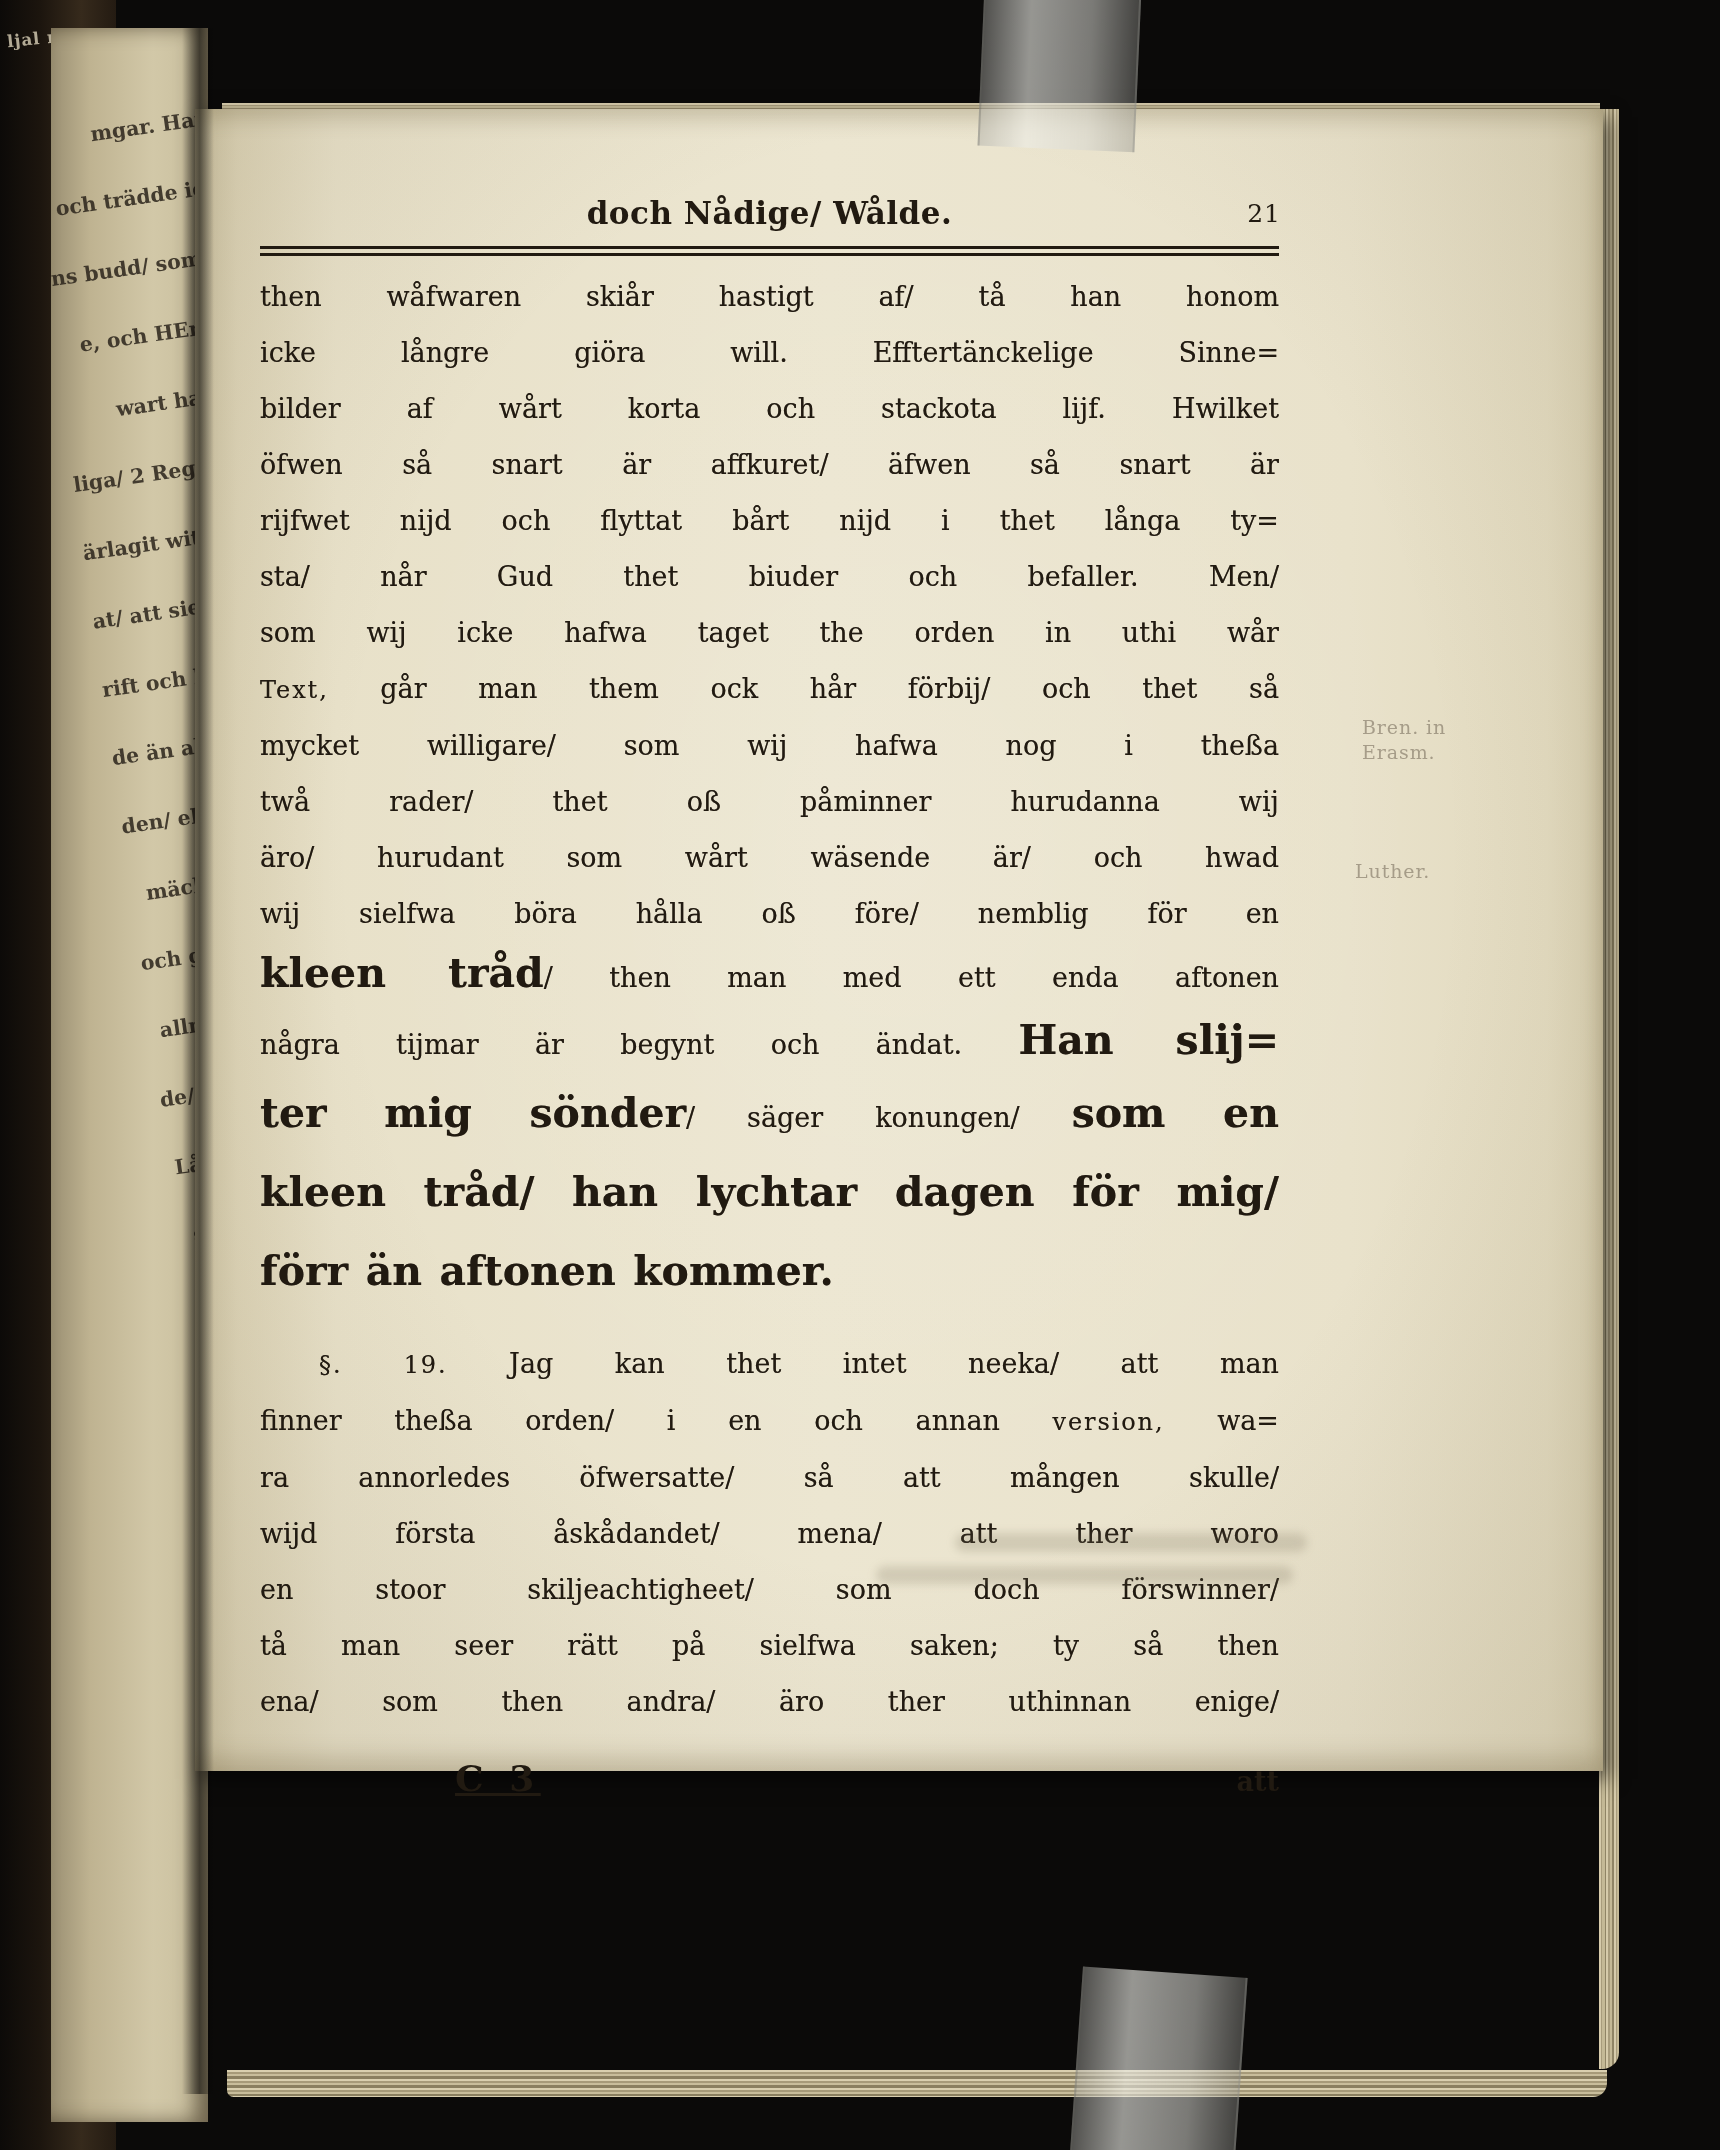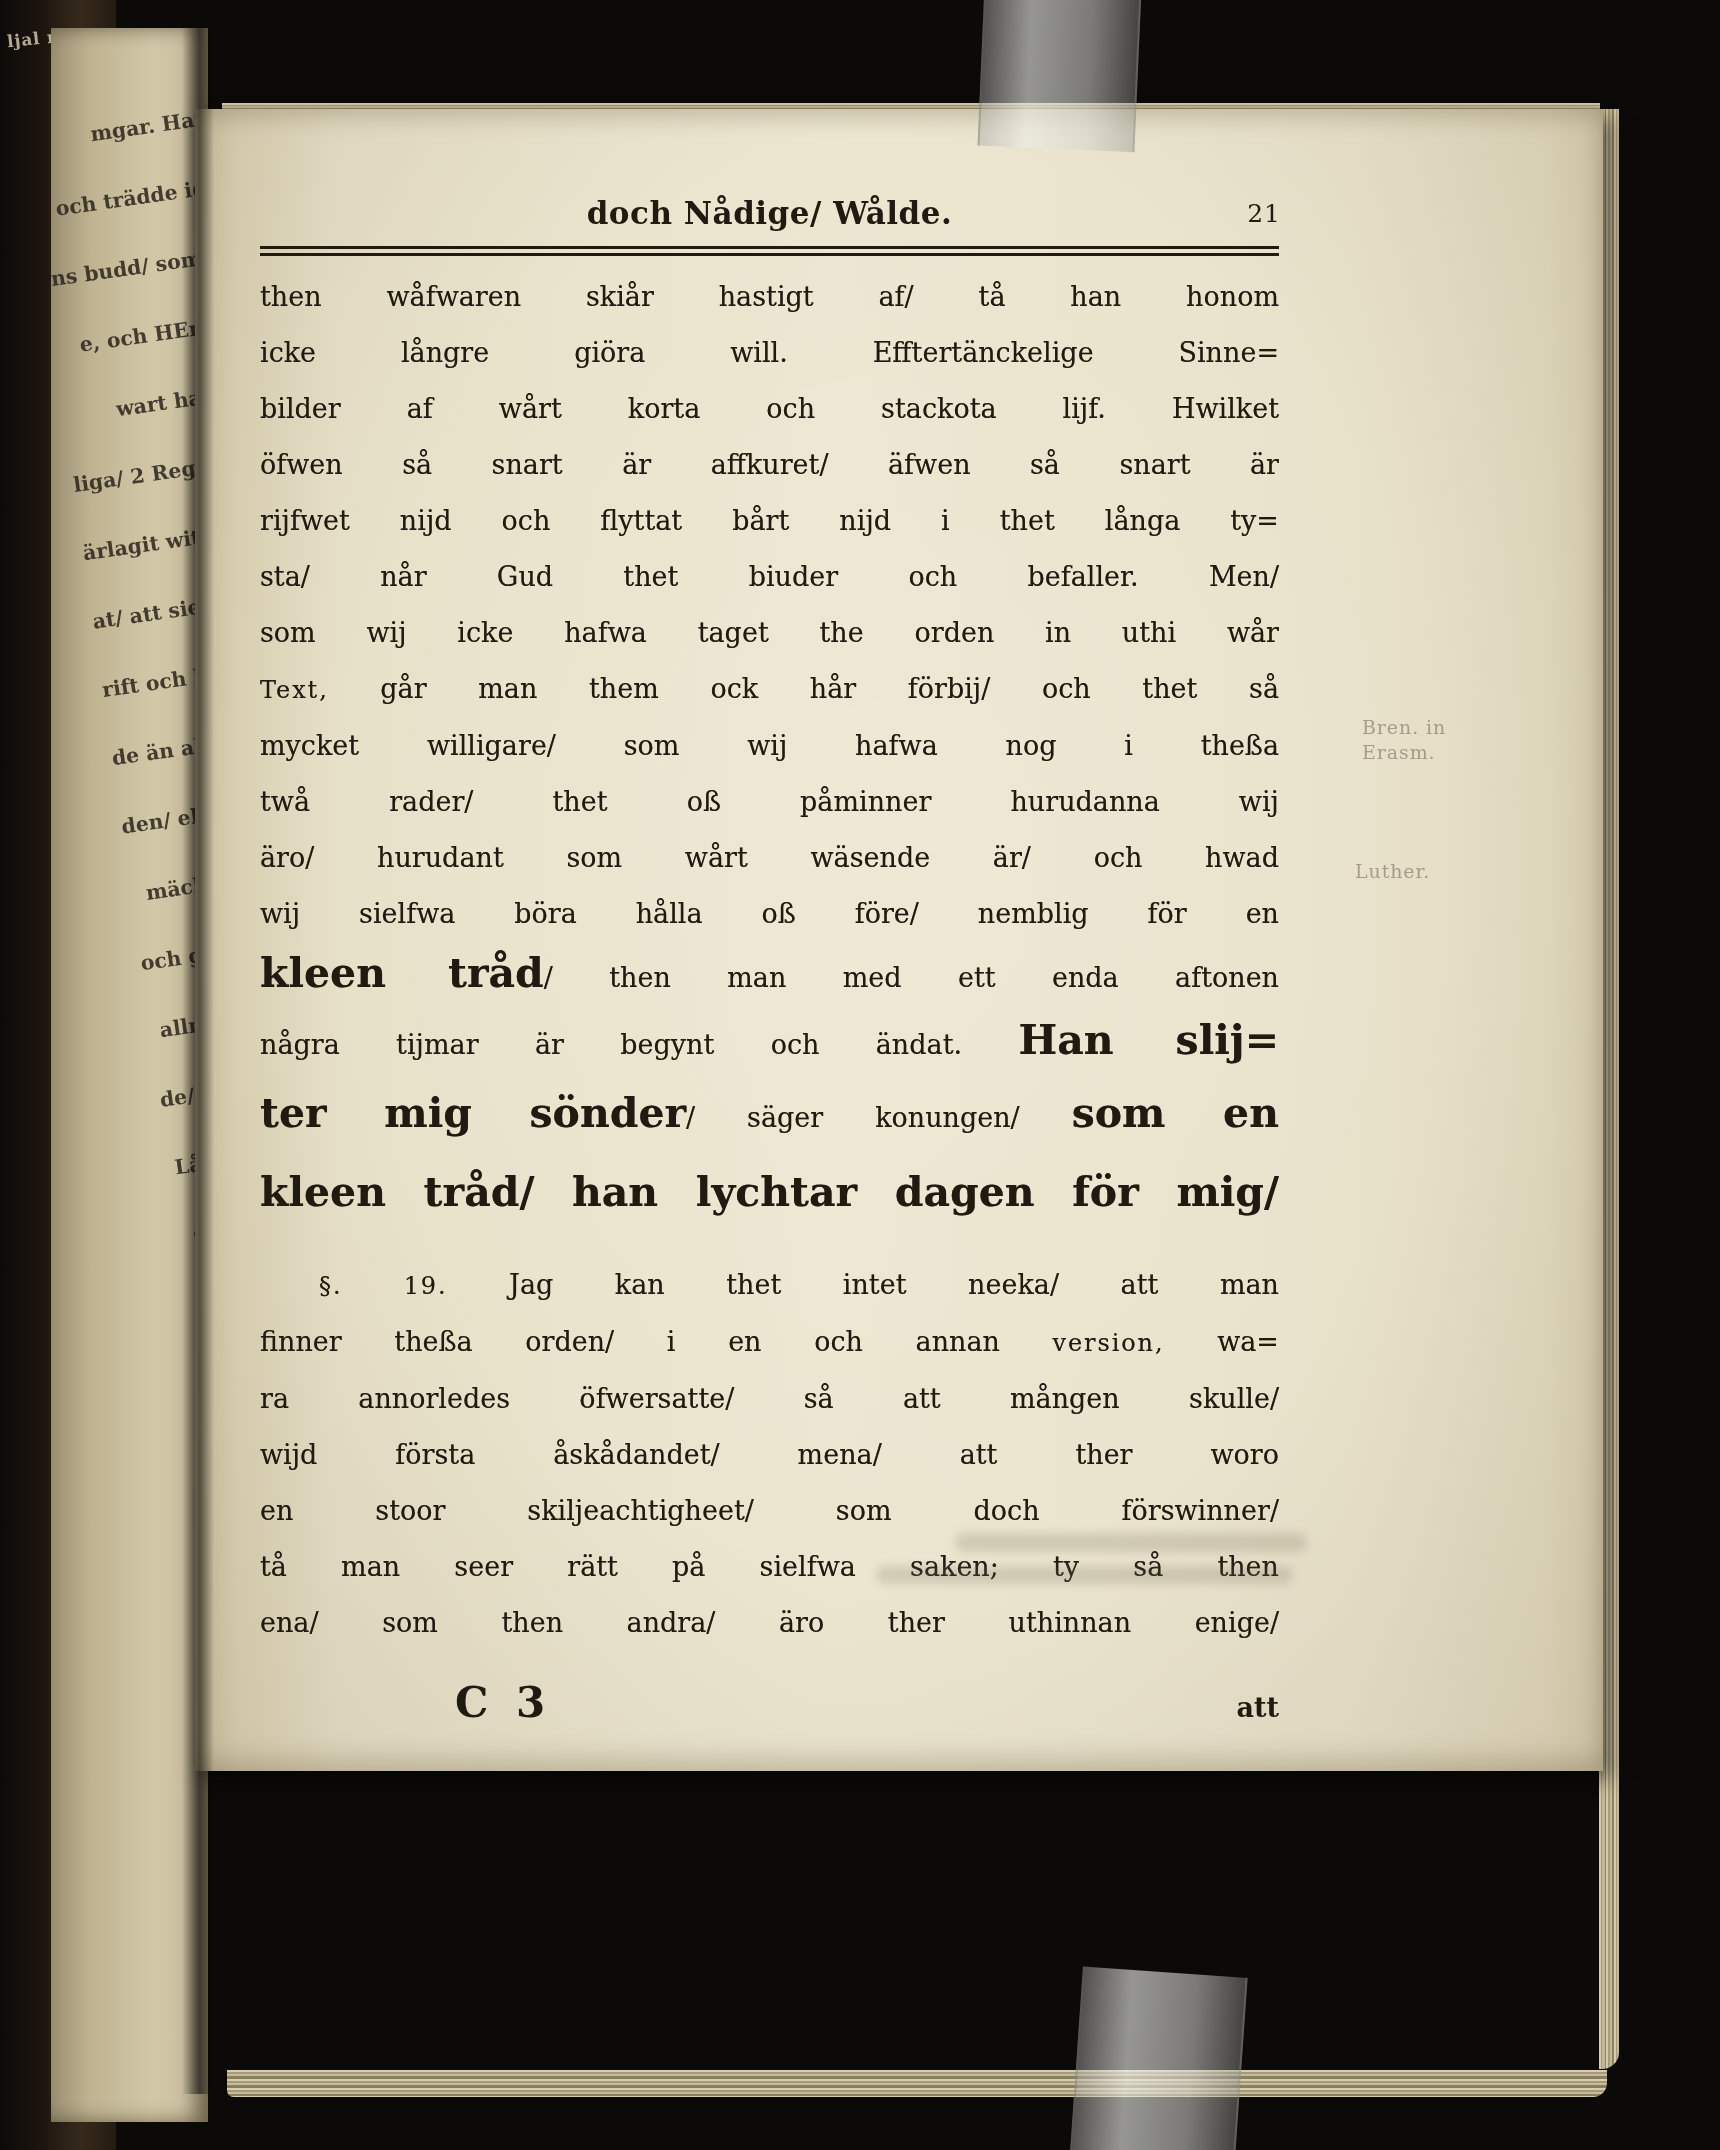--- a/index.html
+++ b/index.html
@@ -59,21 +59,21 @@
   .tl.bigl{line-height:75px;}
   .tl.no-just{text-align-last:left;}
   .tl.indent{text-indent:59px;}
   .p2{margin-top:23px;}
   span.fr{font-weight:400;}
   span.big{font-size:41px;}
   span.rom{font-weight:400;font-size:24px;letter-spacing:1.9px;word-spacing:1.9px;}
 
   
   .foot{display:flex;margin-top:27px;align-items:baseline;}
-  .foot-sig{flex:0 0 auto;font-weight:700;font-size:42px;letter-spacing:6.5px;margin-left:195px;}
+  .foot-sig{flex:0 0 auto;font-weight:700;font-size:36px;letter-spacing:6.5px;margin-left:195px;text-decoration:underline;}
   .foot-catch{margin-left:auto;font-weight:700;font-size:27px;}
 
   
   .mnote{position:absolute;color:rgba(112,101,83,.55);font-size:19px;letter-spacing:0.9px;
          font-weight:400;}
   .mnote.n1{left:1167px;top:606px;line-height:25px;}
   .mnote.n2{left:1160px;top:751px;}
   .smudge{position:absolute;background:rgba(120,108,88,.22);filter:blur(4.2px);border-radius:9.3px;}
   .smudge.s1{left:760px;top:1424px;width:352px;height:18.5px;}
   .smudge.s2{left:681px;top:1457px;width:417px;height:17.6px;}
@@ -146,20 +146,21 @@
           <div class="tl"><span class="fr">som wij icke hafwa taget the orden in uthi wår</span></div>
           <div class="tl"><span class="rom">Text,</span><span class="fr"> går man them ock hår förbij/ och thet så</span></div>
           <div class="tl"><span class="fr">mycket willigare/ som wij hafwa nog i theßa</span></div>
           <div class="tl"><span class="fr">twå rader/ thet oß påminner hurudanna wij</span></div>
           <div class="tl"><span class="fr">äro/ hurudant som wårt wäsende är/ och hwad</span></div>
           <div class="tl"><span class="fr">wij sielfwa böra hålla oß före/ nemblig för en</span></div>
           <div class="tl mid"><span class="big">kleen tråd</span><span class="fr">/ then man med ett enda aftonen</span></div>
           <div class="tl mid"><span class="fr">några tijmar är begynt och ändat.  </span><span class="big">Han slij=</span></div>
           <div class="tl bigl"><span class="big">ter mig sönder</span><span class="fr">/ säger konungen/ </span><span class="big">som en</span></div>
           <div class="tl bigl"><span class="big">kleen tråd/ han lychtar dagen för mig/</span></div>
+          <div class="tl bigl no-just"><span class="big">förr än aftonen kommer.</span></div>
         </div>
 
       <div class="text-block p2">
           <div class="tl indent"><span class="rom">§. 19.</span><span class="fr">  Jag kan thet intet neeka/ att man</span></div>
           <div class="tl"><span class="fr">finner theßa orden/ i en och annan </span><span class="rom">version,</span><span class="fr"> wa=</span></div>
           <div class="tl"><span class="fr">ra annorledes öfwersatte/ så att mången skulle/</span></div>
           <div class="tl"><span class="fr">wijd första åskådandet/ mena/ att ther woro</span></div>
           <div class="tl"><span class="fr">en stoor skiljeachtigheet/ som doch förswinner/</span></div>
           <div class="tl"><span class="fr">tå man seer rätt på sielfwa saken; ty så then</span></div>
           <div class="tl"><span class="fr">ena/ som then andra/ äro ther uthinnan enige/</span></div>

